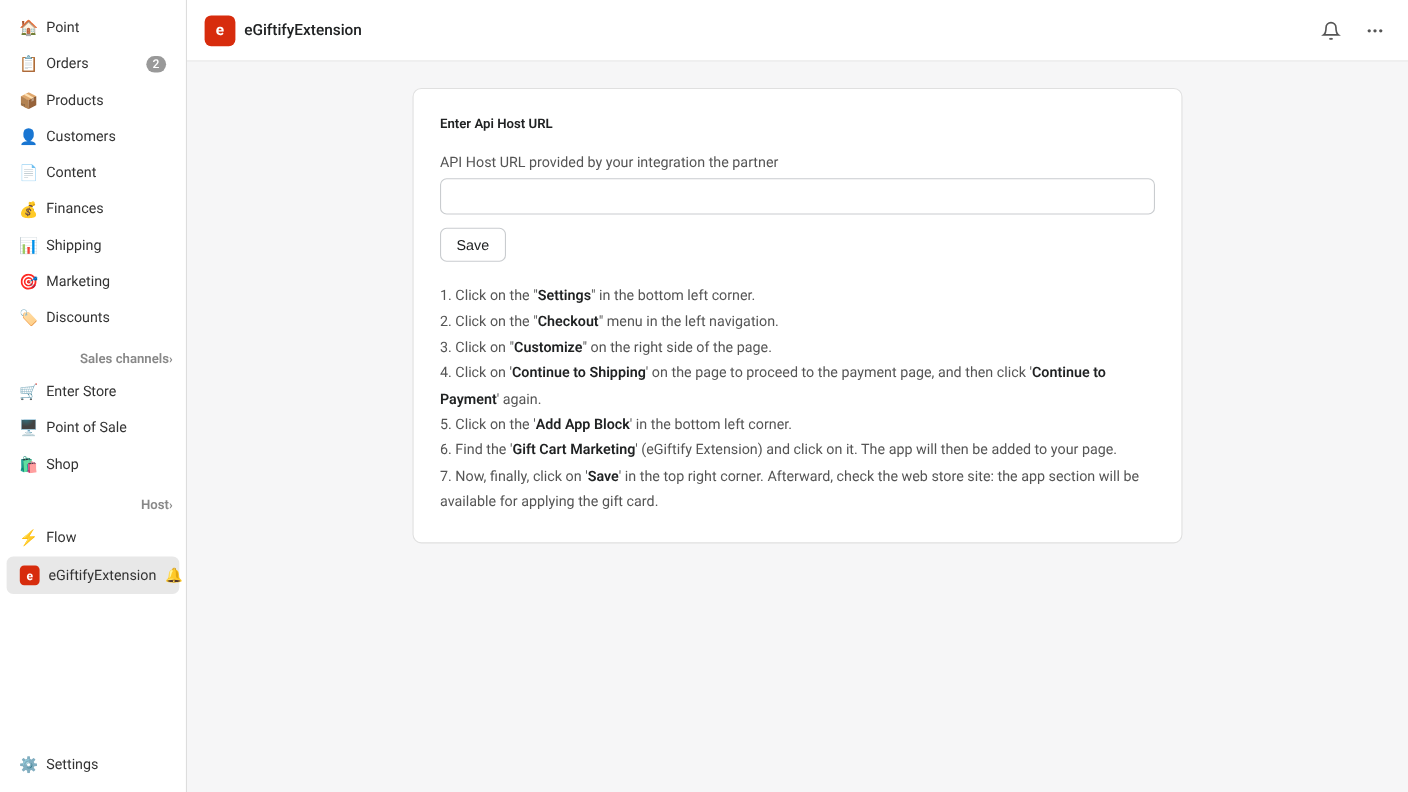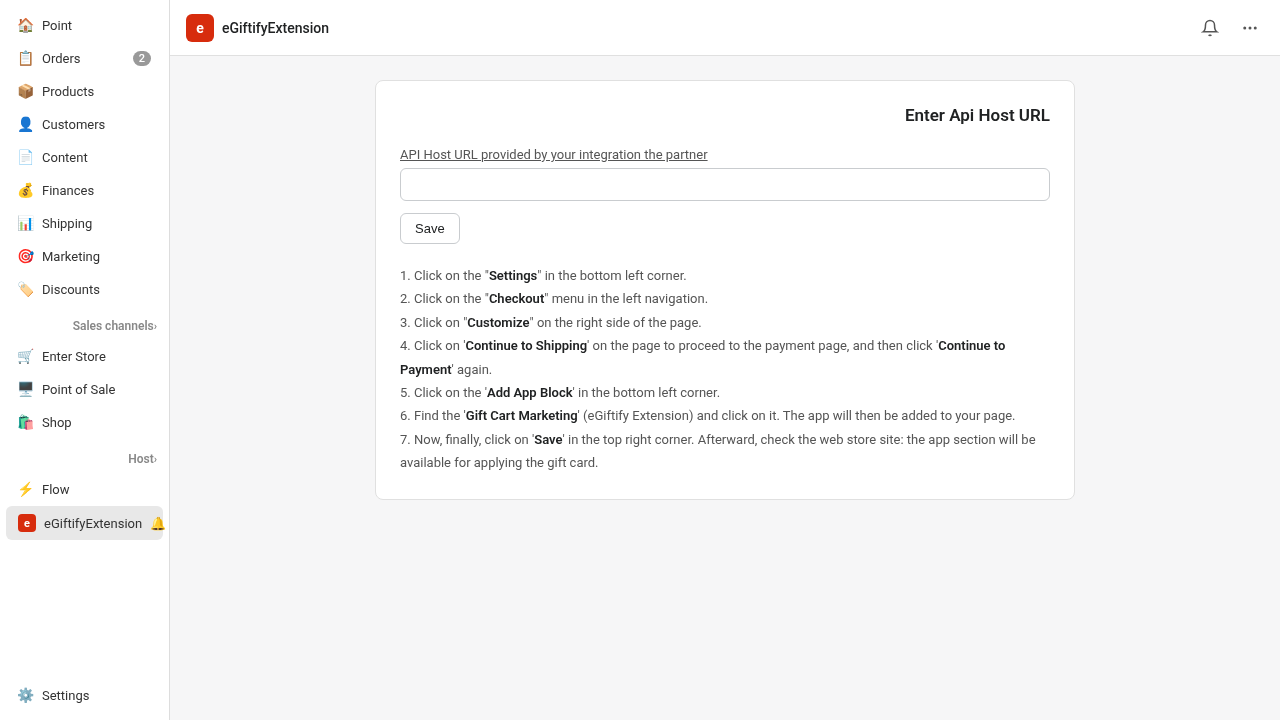--- a/index.html
+++ b/index.html
@@ -151,25 +151,24 @@
     .card {
       background: #fff;
       border-radius: 8px;
       border: 1px solid #e0e0e0;
       padding: 24px;
       max-width: 700px;
       margin: 0 auto;
     }
 
     .card-title {
-      font-size: 17px;
+      font-size: 12px;
       font-weight: 600;
       color: #202223;
       margin-bottom: 8px;
-      text-align: right;
     }
 
     .field-label {
       font-size: 13px;
       color: #555;
       margin-bottom: 6px;
     }
 
     .text-input {
       width: 100%;
@@ -342,21 +341,21 @@
             <circle cx="12" cy="12" r="2"></circle>
             <circle cx="19" cy="12" r="2"></circle>
         </svg>
       </div>
     </div>
   </header>
 
   <div class="content-area">
     <div class="card">
       <h2 class="card-title">Enter Api Host URL</h2>
-      <p class="field-label" style="margin-top:22px;text-decoration:underline;">API Host URL provided by your integration the partner</p>
+      <p class="field-label" style="margin-top:22px;">API Host URL provided by your integration the partner</p>
       <input type="text" class="text-input" placeholder="" style="">
       <button class="save-btn">Save</button>
 
       <div class="instructions-text">
         <ol class="steps-list">
           <li>1. Click on the "<strong>Settings</strong>" in the bottom left corner.</li>
           <li>2. Click on the "<strong>Checkout</strong>" menu in the left navigation.</li>
           <li>3. Click on "<strong>Customize</strong>" on the right side of the page.</li>
           <li>4. Click on '<strong>Continue to Shipping</strong>' on the page to proceed to the payment page, and then click '<strong>Continue to Payment</strong>' again.</li>
           <li>5. Click on the '<strong>Add App Block</strong>' in the bottom left corner.</li>

